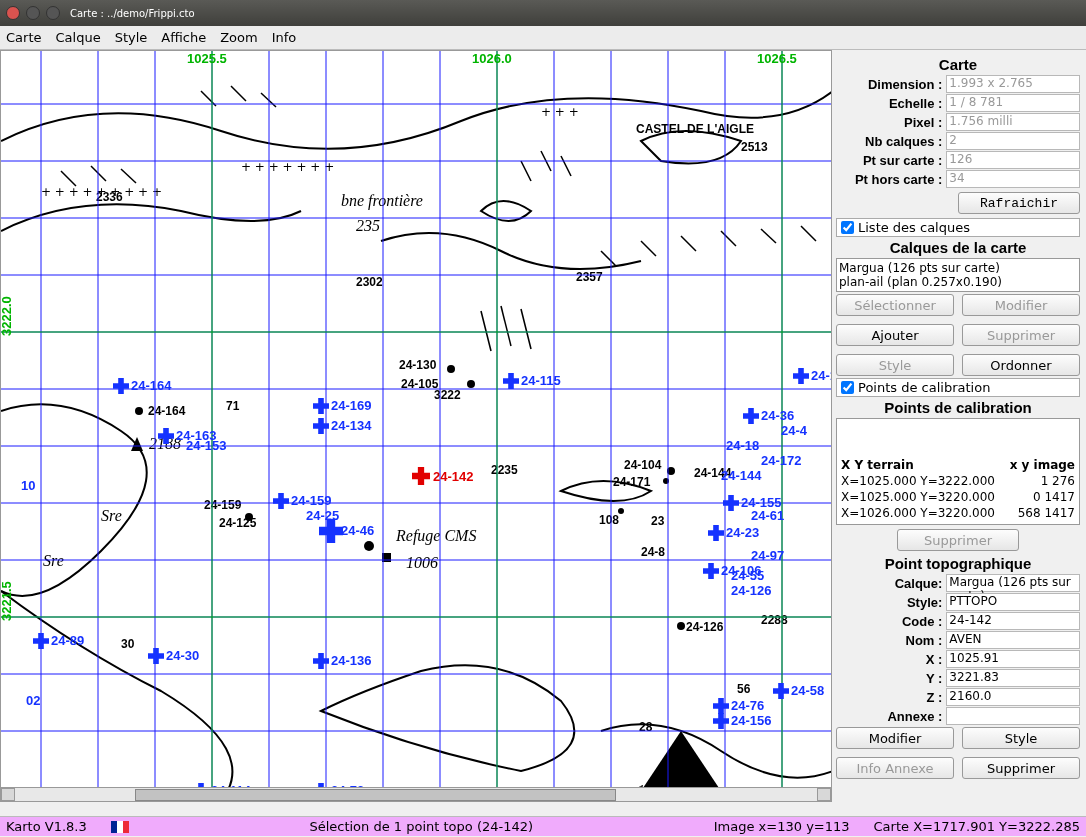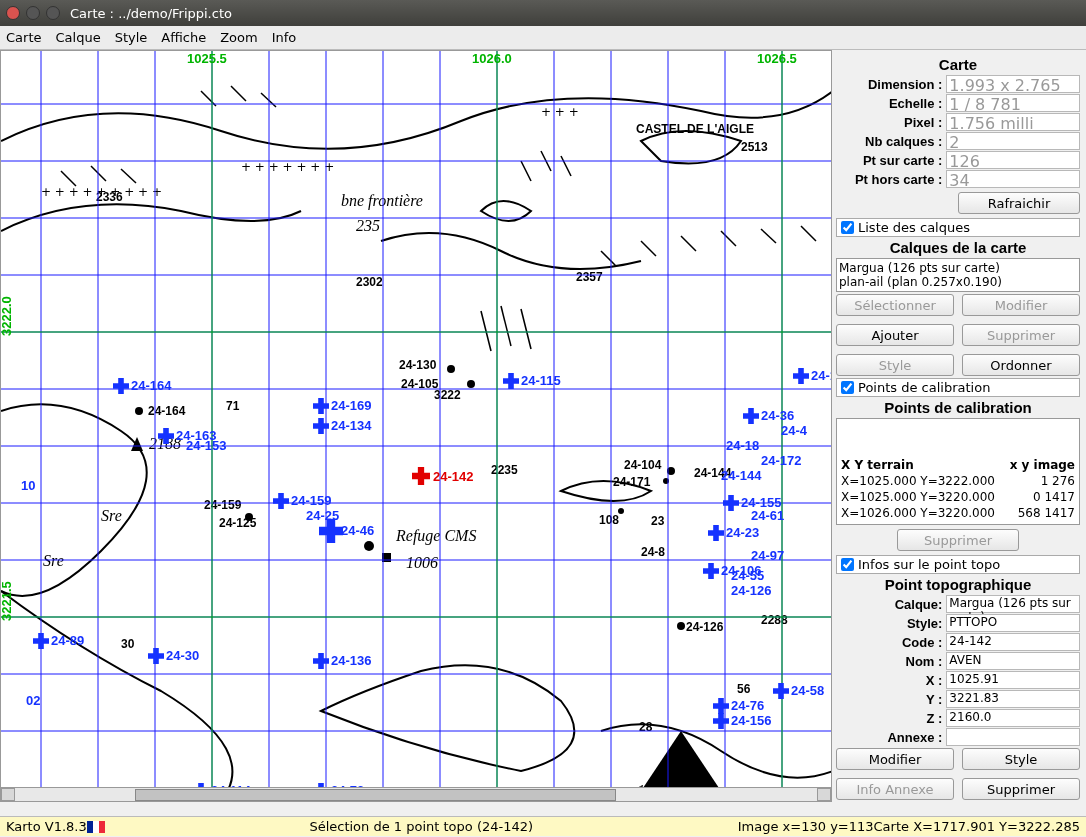--- a/index.html
+++ b/index.html
@@ -1,17 +1,17 @@
 <!DOCTYPE html>
 <html><head>
 <meta charset="utf-8">
 <style>
 * { box-sizing: border-box; margin: 0; padding: 0; font-family: "DejaVu Sans", Arial, sans-serif; }
 body { background: #f0f0f0; width: 1086px; height: 837px; overflow: hidden; }
-.titlebar { height: 26px; background: linear-gradient(#5a5a56,#3f3f3b); display: flex; align-items: center; padding: 0 6px; color: #fff; font-size: 13px; }
+.titlebar { height: 26px; background: linear-gradient(#5a5a56,#3f3f3b); display: flex; align-items: center; padding: 0 6px; color: #fff; font-size: 10px; }
 .titlebar .buttons { display: flex; gap: 6px; margin-right: 10px; }
 .titlebar .btn { width: 14px; height: 14px; border-radius: 50%; background: #555; border:1px solid #333; }
 .titlebar .btn.close { background: #d9534f; }
 .menubar { height: 24px; background: #ececec; border-bottom: 1px solid #bbb; display: flex; align-items: center; padding: 0 6px; font-size: 13px; gap: 14px; }
 .menubar span { cursor: default; }
 .main { display: flex; height: 766px; }
 .canvas-wrap { position: relative; width: 832px; height: 752px; border: 1px solid #999; background: #fff; overflow: hidden; }
 .grid-line { stroke: #1a1aff; stroke-width: 1; }
 .grid-green { stroke: #0b0; stroke-width: 1; }
 .coord-label-green { fill: #00b400; font: bold 13px sans-serif; }
@@ -22,30 +22,30 @@
 .bg-text { fill:#000; font: italic 16px serif; }
 .bg-num { fill:#000; font: bold 12px sans-serif; }
 .hscroll { position:absolute; bottom:0; left:0; right:0; height:14px; background:#e8e8e8; border-top:1px solid #999; display:flex; }
 .hscroll .arrow { width:14px; background:#d8d8d8; border:1px solid #999; }
 .hscroll .thumb { background:#c2c2c2; border:1px solid #888; height:12px; margin:1px; width:60%; margin-left:15%; }
 .panel { width: 252px; padding: 4px; font-size: 13px; overflow-y: auto; }
 .panel .sec-check { display:flex; align-items:center; gap:4px; background:#fff; border:1px solid #aaa; padding:1px 4px; margin-bottom:2px; }
 .panel h3 { font: bold 15px sans-serif; text-align:center; margin:2px 0; }
 .row { display:flex; align-items:center; margin:1px 0; }
 .row label { flex:1; text-align:right; font: bold 13px sans-serif; padding-right:4px; }
-.row .field { flex:1.2; border:1px solid #b8b8b8; background:#fff; color:#999; height:18px; font-size:16px; padding:0 2px; }
+.row .field { flex:1.2; border:1px solid #b8b8b8; background:#fff; color:#999; height:18px; font-size:12px; padding:0 2px; }
 .btn-grid { display:flex; flex-wrap:wrap; gap:8px; margin:2px 0; }
 .btn-grid button, .panel button.single { flex:1 1 48%; height:22px; font-size:13px; background:linear-gradient(#fdfdfd,#e6e6e6); border:1px solid #999; border-radius:3px; }
 .panel button.single { width:100%; flex:none; }
 .btn-grid button.disabled, button.disabled { color:#999; }
 .listbox { border:1px solid #999; background:#fff; font-size:12px; padding:2px; min-height:30px; }
 .cal-table { font: 12px sans-serif; width:100%;margin-top:35px; }
 .cal-table th { font-weight:bold; text-align:left; }
 .cal-table td { white-space:nowrap; }
-.statusbar { height:20px; background:#fef9c3; border-top:1px solid #bbb; display:flex; align-items:center; font-size:13px; padding:0 6px; }
+.statusbar { height:20px; background:#f0abfc; border-top:1px solid #bbb; display:flex; align-items:center; font-size:13px; padding:0 6px; gap:24px; }
 .flag { width:18px; height:12px; display:inline-flex; }
 .flag span { flex:1; }
 input[type=checkbox] { margin:0; }
 .row .val { flex:1.2; border:1px solid #b8b8b8; background:#fff; height:18px; font-size:12px; padding:0 2px; color:#000; }
 </style>
 </head>
 <body>
 
 <div class="titlebar">
   <div class="buttons">
@@ -367,21 +367,21 @@
         <div class="field">2</div>
       </div>
     <div class="row">
         <label>Pt sur carte :</label>
         <div class="field">126</div>
       </div>
     <div class="row">
         <label>Pt hors carte :</label>
         <div class="field">34</div>
       </div>
-    <div style="text-align:right; margin:4px 0;"><button class="single" style="width:50%;">Rafraichir</button></div>
+    <div style="text-align:right; margin:4px 0;"><button class="single" style="width:50%;font-family:Liberation Mono, monospace;">Rafraichir</button></div>
 
     <div class="sec-check">
         <input type="checkbox" checked="" style="">
         <span>Liste des calques</span>
       </div>
     <h3>Calques de la carte</h3>
     <div class="listbox">
       <div>Margua (126 pts sur carte)</div>
       <div>plan-ail (plan 0.257x0.190)</div>
     </div>
@@ -416,24 +416,20 @@
             </tr>
         <tr>
               <td>X=1026.000 Y=3220.000</td>
               <td style="text-align:right;">568 1417</td>
             </tr>
       </tbody>
         </table>
     </div>
     <div style="margin:4px 0;"><button class="single disabled" style="width:50%; margin-left:25%;">Supprimer</button></div>
 
-    <div class="sec-check">
-        <input type="checkbox" checked="" style="">
-        <span>Infos sur le point topo</span>
-      </div>
     <h3>Point topographique</h3>
     <div class="row">
         <label>Calque:</label>
         <div class="val">Margua (126 pts sur carte)</div>
       </div>
     <div class="row">
         <label>Style:</label>
         <div class="val">PTTOPO</div>
       </div>
     <div class="row">

